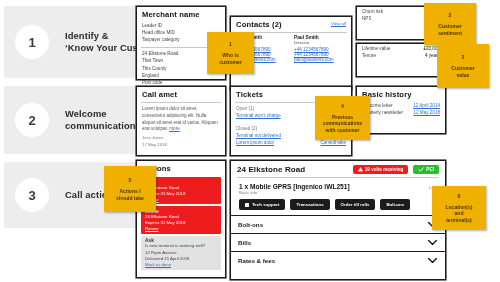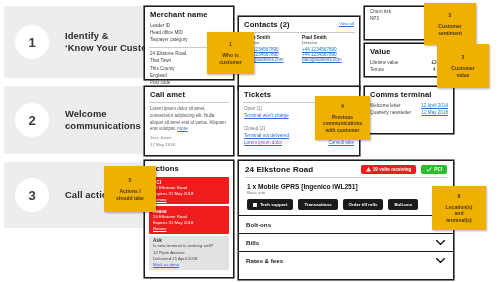--- a/index.html
+++ b/index.html
@@ -28,21 +28,20 @@
   .step-label{
     margin-left:16px;font-size:9.4px;font-weight:700;color:#2b2b2b;
     line-height:1.32;letter-spacing:.1px;
   }
 
   
   .card{
     position:absolute;background:#fff;
     border:1.6px solid #1b1b1b;
     box-shadow:0 0 0 .6px #2a2a2a;
-    margin-left:8px;
   }
   .card::before{
     content:"";position:absolute;left:-1px;right:-1px;top:-1px;height:1px;
     background:repeating-linear-gradient(90deg,#1b1b1b 0 3px,transparent 3px 4px);
     opacity:.5;
   }
   .card-title{
     font-size:7.6px;font-weight:700;color:#111;letter-spacing:.15px;
     padding:3px 5px 2px 5px;
   }
@@ -199,21 +198,20 @@
         <span class="v">10 %</span>
       </div>
       <div class="row">
         <span class="k">NPS</span>
         <span class="v">7</span>
       </div>
     </div>
   </div>
 
   <div class="card" style="left:356px;top:43px;width:88px;height:32px;">
-    <div class="card-title">Value</div>
     <div class="rows blur">
       <div class="row">
         <span class="k">Lifetime value</span>
         <span class="v">£20,000</span>
       </div>
       <div class="row">
         <span class="k">Tenure</span>
         <span class="v">4 years</span>
       </div>
     </div>
@@ -257,21 +255,21 @@
         <span class="lnk">Consult take</span>
       </div>
       <div class="row">
         <span class="lnk">Lorem ipsum dolor</span>
         <span class="lnk">Consult take</span>
       </div>
     </div>
   </div>
 
   <div class="card" style="left:356px;top:86px;width:88px;height:46px;">
-    <div class="card-title">Comms terminal</div>
+    <div class="card-title">Basic history</div>
     <div class="rows blur">
       <div class="row">
         <span class="k">Welcome letter</span>
         <span class="lnk">12 April 2014</span>
       </div>
       <div class="row">
         <span class="k">Quarterly newsletter</span>
         <span class="lnk">12 May 2018</span>
       </div>
     </div>

